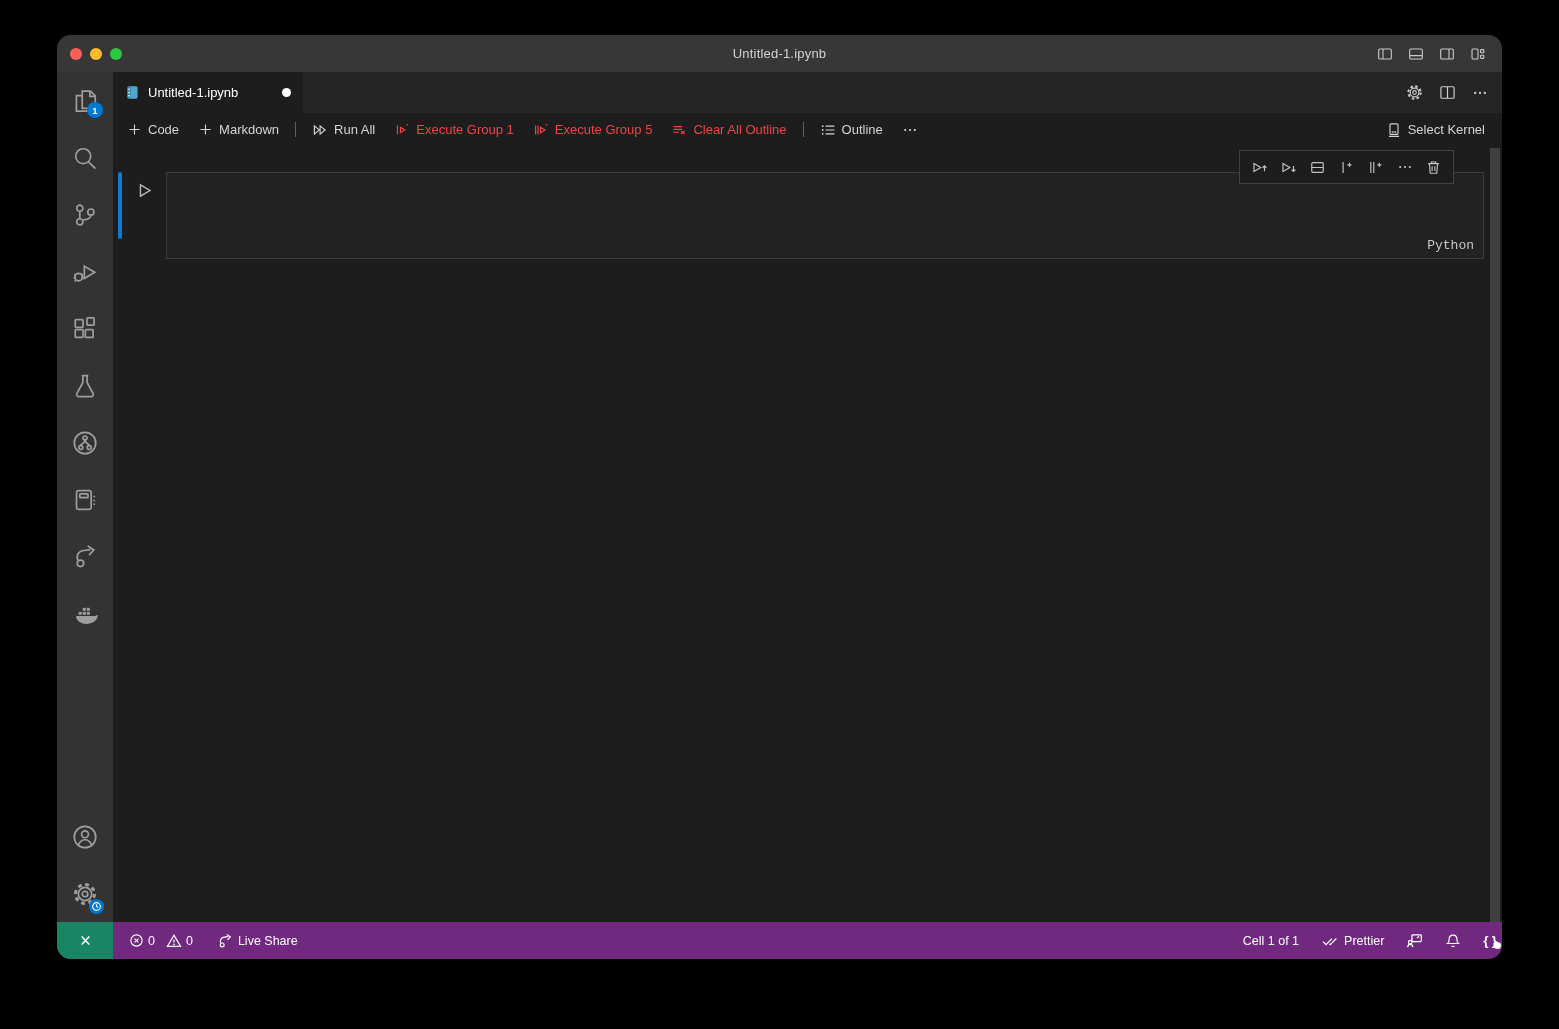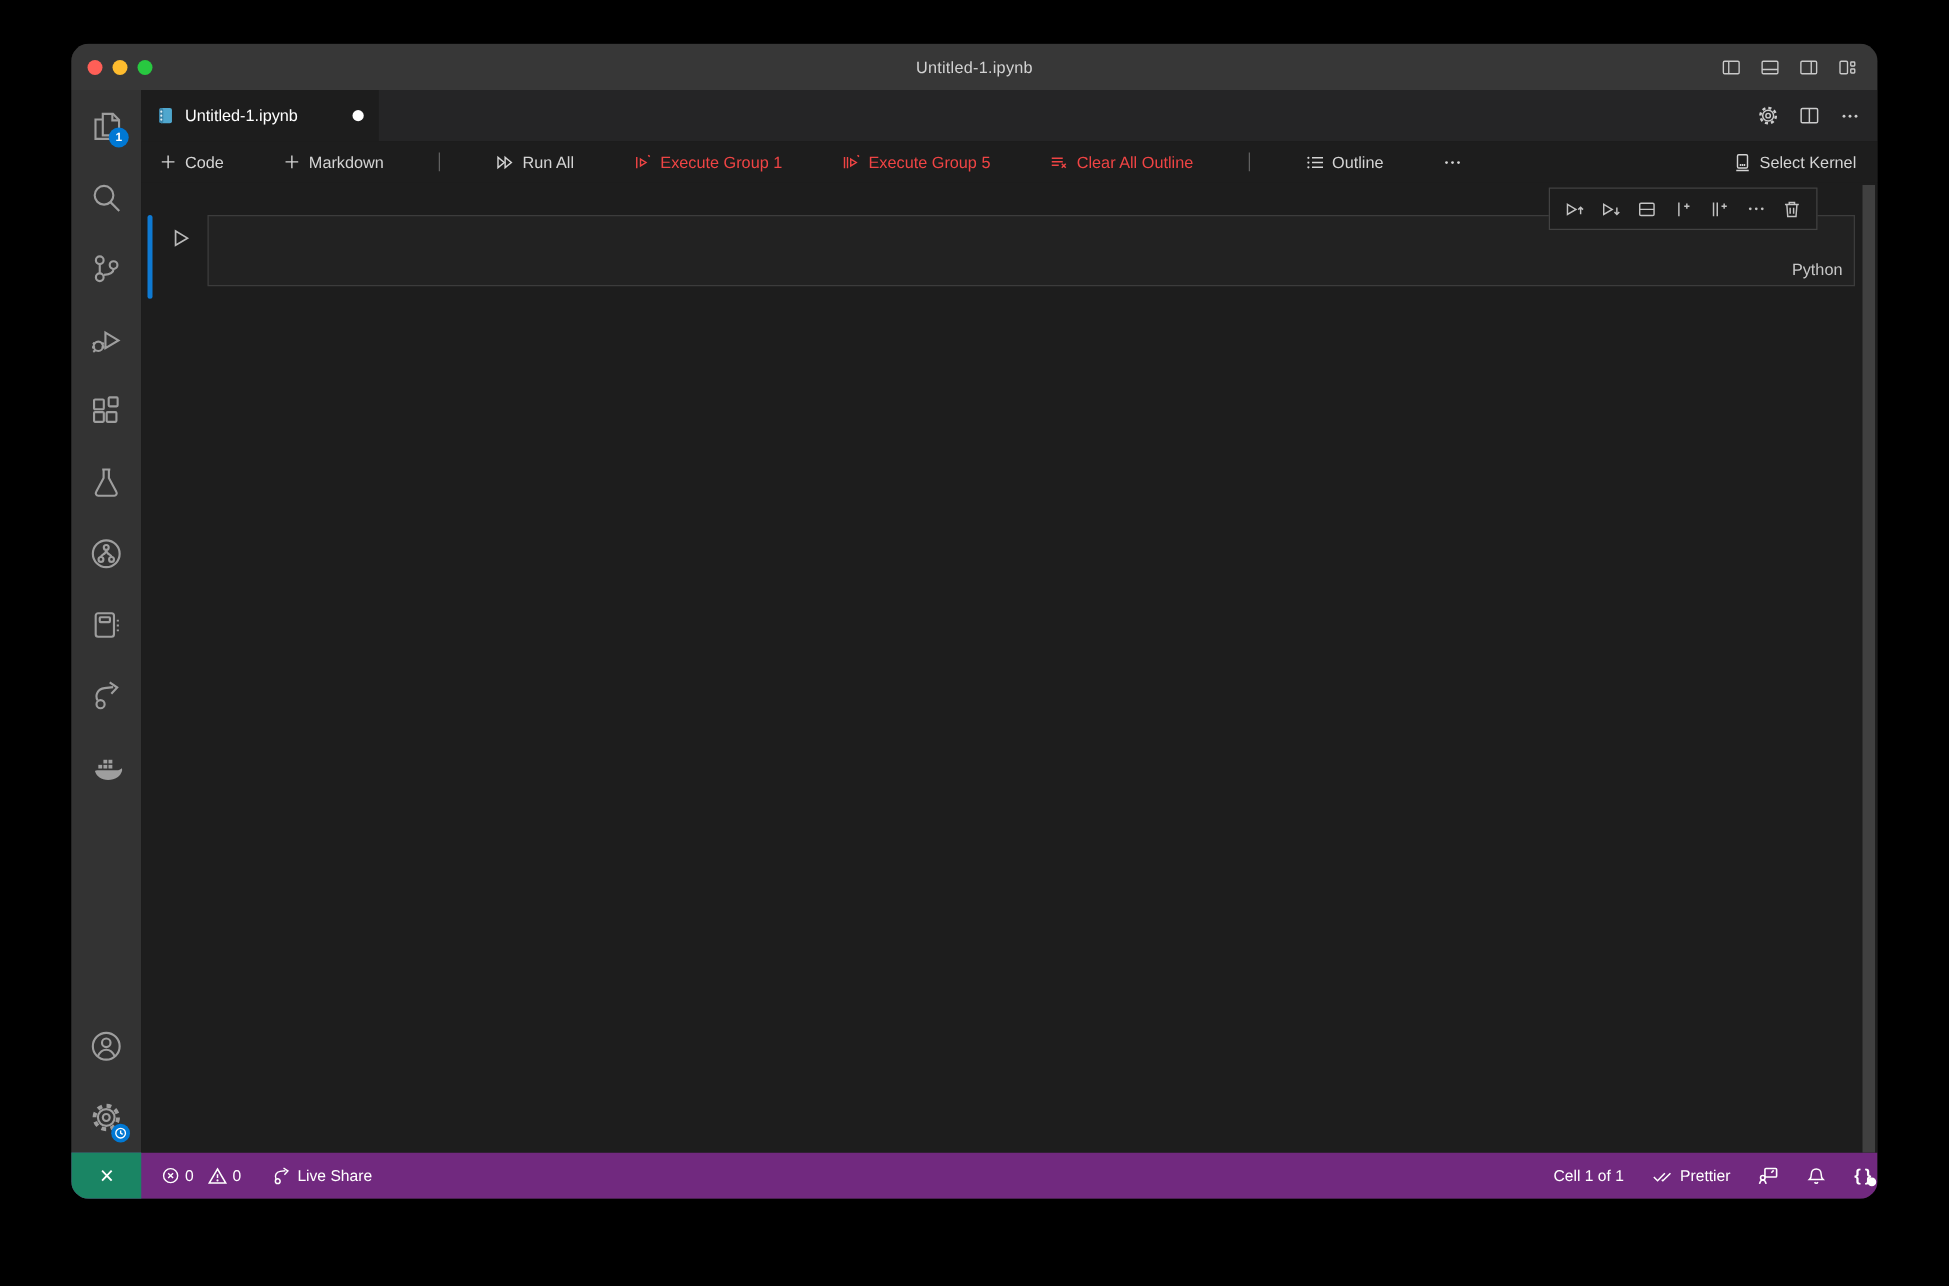--- a/index.html
+++ b/index.html
@@ -33,32 +33,32 @@
 
   
   .tabbar { flex:0 0 41px; background:#252526; display:flex; align-items:stretch; }
   .tab { width:190px; background:#1d1d1d; display:flex; align-items:center; gap:8px; padding:0 12px;
     color:#ffffff; font-size:13px; cursor:pointer; }
   .tab-dot { width:9px; height:9px; border-radius:50%; background:#fff; margin-left:auto; }
   .tab-actions { margin-left:auto; display:flex; align-items:center; gap:16px; padding-right:14px; color:#cccccc; }
 
   
   .nbtoolbar { flex:0 0 33px; background:#1d1d1d; display:flex; align-items:center;
-    padding:0 14px; font-size:13px; color:#d4d4d4;gap:28px; }
+    padding:0 14px; font-size:13px; color:#d4d4d4; }
   .tbi { display:flex; align-items:center; gap:6px; cursor:pointer; margin-right:19px; white-space:nowrap; }
   .tbi.disabled { color:#ef4444; cursor:default; }
   .tsep { width:1px; height:15px; background:#606060; margin:0 16px 0 -3px; }
   .tb-right { margin-left:auto; display:flex; align-items:center; gap:6px; margin-right:3px; }
 
   
   .nbbody { flex:1; position:relative; background:#1d1d1d; min-height:0; }
   .cell-focus-bar { position:absolute; left:5px; top:26px; width:4px; height:67px; background:#0E7AD3; border-radius:2px; }
   .run-cell-btn { position:absolute; left:22px; top:35px; color:#b9b9b9; cursor:pointer; }
-  .cell-frame { position:absolute; left:53px; right:18px; top:26px; height:57px;
-    background:#222222; border:1px solid #3c3c3c; }
+  .cell-frame { position:absolute; left:53px; right:18px; top:26px; height:87px;
+    background:#222222; border:1px solid #3c3c3c;font-family:Liberation Mono, monospace; }
   .cell-lang { position:absolute; right:9px; bottom:5px; font-size:13px; color:#c8c8c8; cursor:pointer; }
   .cell-toolbar { position:absolute; top:4px; right:48px; height:34px; background:#1d1d1d;
     border:1px solid #424242; display:flex; align-items:center; padding:0 5px; color:#c2c2c2; }
   .ctb { width:29px; height:28px; display:flex; align-items:center; justify-content:center; cursor:pointer; border-radius:4px; }
   .scrollbar-thumb { position:absolute; right:2px; top:2px; bottom:0; width:10px; background:rgba(121,121,121,.38); }
 
   
   .statusbar { flex:0 0 37px; background:#71297F; display:flex; align-items:center; color:#fff; font-size:12.5px; }
   .remote-chip { width:56px; height:100%; background:#1A8564; display:flex; align-items:center; justify-content:center; cursor:pointer; }
   .sb-left { display:flex; align-items:center; gap:24px; padding-left:16px; }

